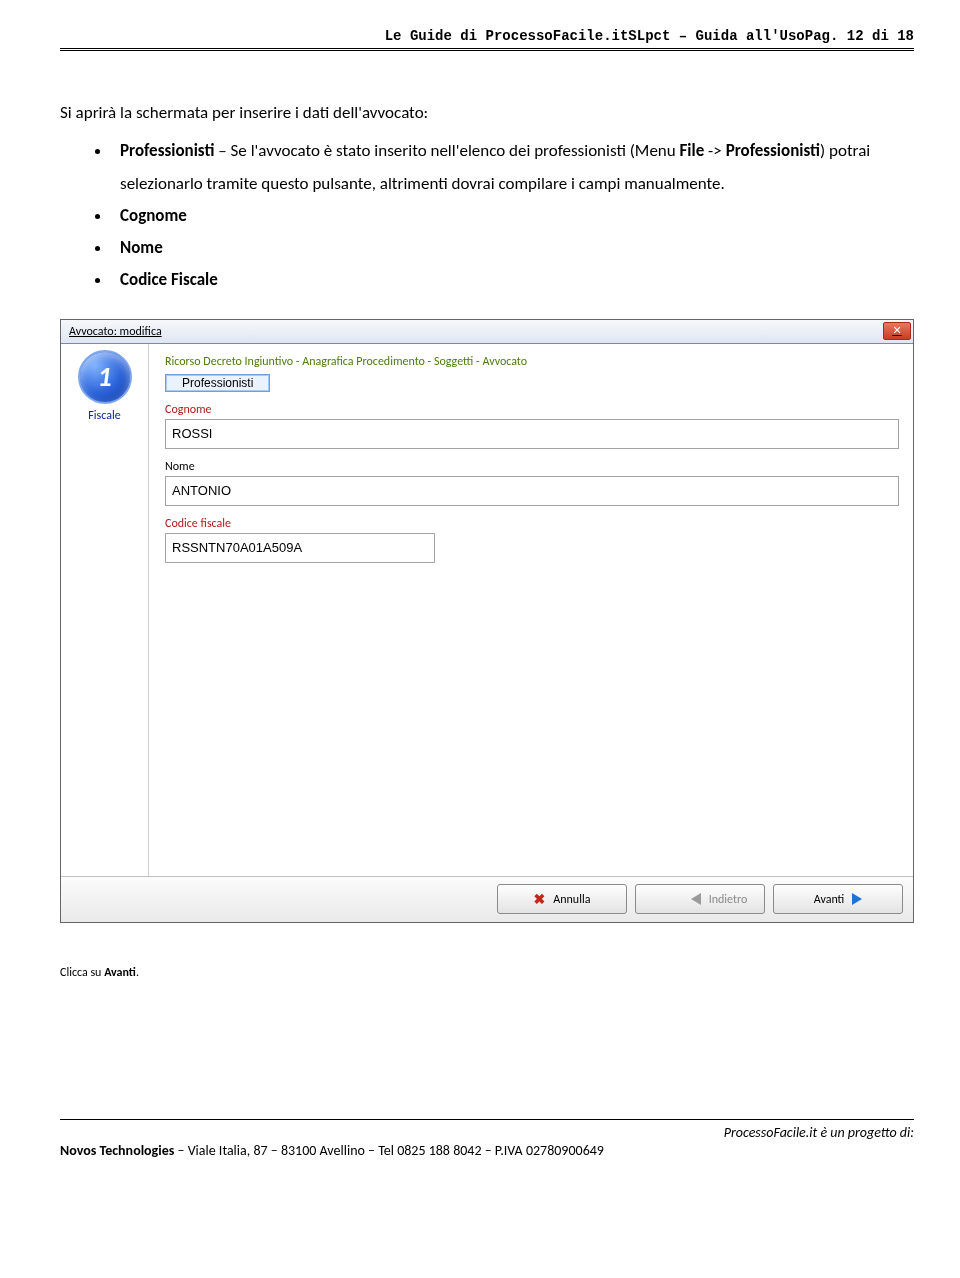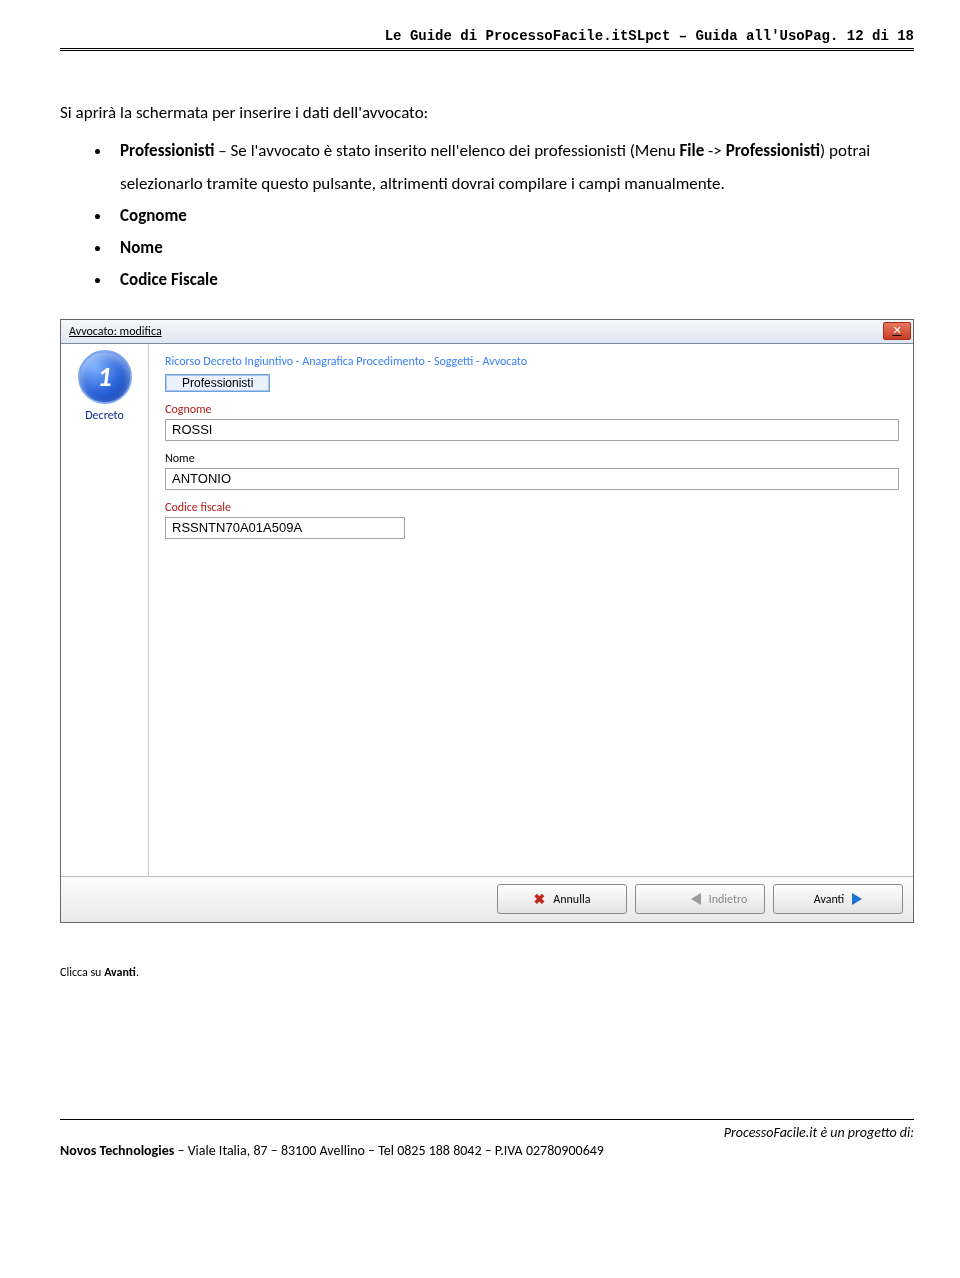--- a/index.html
+++ b/index.html
@@ -57,35 +57,35 @@
     color: #fff; font-size: 28px; font-weight: 700; font-style: italic;
     display:flex; align-items:center; justify-content:center;
     border: 2px solid #7fa7ef;
     box-shadow: inset 0 4px 8px rgba(255,255,255,0.5);
   }
   .step-lbl { color: #0a2c8c; font-size: 12px; margin-top: 4px; }
   .form {
     flex: 1; padding: 8px 14px 8px 16px; font-size: 13px;
     display: flex; flex-direction: column;
   }
-  .bread { color: #3b82f6; font-size: 12px; margin-top: 2px; }
+  .bread { color: #4d7c0f; font-size: 12px; margin-top: 2px; }
   .prof-btn {
     display:inline-block; margin-top: 6px;
     padding: 1px 16px; font-size: 12px; color:#000;
     border: 1px solid #6fa0d8; background: #eaf2fd;
     box-shadow: 0 0 0 1px #a7c8f0 inset;
   }
   .lbl-red { color: #b11b1b; font-size: 12px; margin-top: 10px; }
   .lbl-blk { color: #000; font-size: 12px; margin-top: 10px; }
   .txt {
     margin-top: 3px; height: 22px; width: 100%;
     border: 1px solid #a4a4a4; background: #fff;
-    font-size: 13px; color: #000; padding: 2px 6px;
+    font-size: 13px; color: #000; padding: 14px 6px;
   }
-  .txt.short { width: 240px; }
+  .txt.short { width: 270px; }
   .filler { flex: 1; }
   .dlg-foot {
     height: 46px; border-top: 1px solid #bfbfbf;
     background: linear-gradient(#fcfcfc, #e9e9e9);
     display: flex; justify-content: flex-end; align-items: center;
     padding: 0 10px; gap: 8px;
   }
   .fbtn {
     width: 130px; height: 30px;
     border: 1px solid #8a8a8a; border-radius: 3px;
@@ -128,21 +128,21 @@
   </div>
 
   <div class="dlg">
     <div class="dlg-title">
       <span>Avvocato: modifica</span>
       <div class="close-btn">✕</div>
     </div>
     <div class="dlg-body">
       <div class="side">
         <div class="step-ball">1</div>
-        <div class="step-lbl">Decreto</div>
+        <div class="step-lbl">Fiscale</div>
       </div>
       <div class="form">
         <div class="bread">Ricorso Decreto Ingiuntivo - Anagrafica Procedimento - Soggetti - Avvocato</div>
         <div>
           <button class="prof-btn">Professionisti</button>
         </div>
         <div class="lbl-red">Cognome</div>
         <input class="txt" type="text" value="ROSSI" style="">
         <div class="lbl-blk">Nome</div>
         <input class="txt" type="text" value="ANTONIO" style="">

